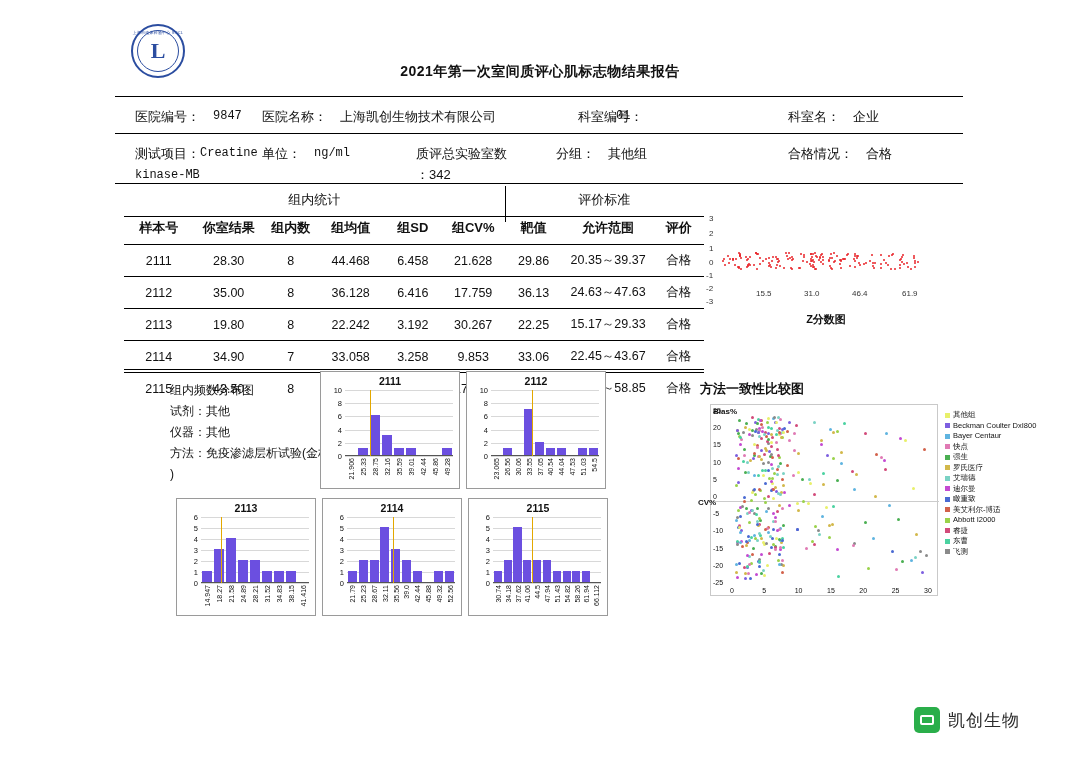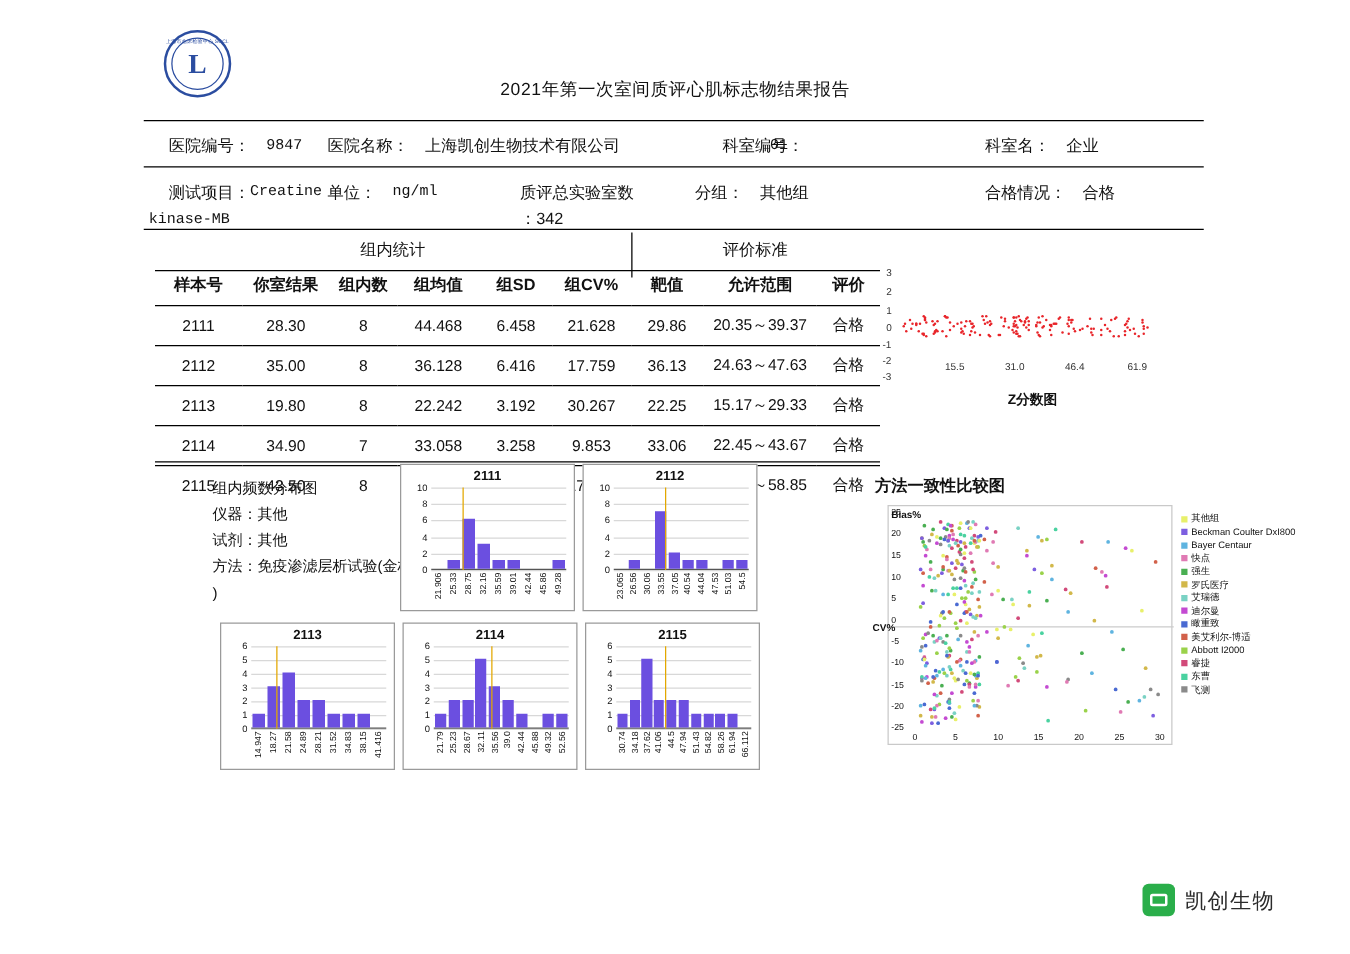--- a/index.html
+++ b/index.html
@@ -29,21 +29,21 @@
     position:absolute;font-size:4px;color:#2b4da0;top:4px;left:50%;transform:translateX(-50%);
     letter-spacing:0.2px;white-space:nowrap;
   }
   .title-main{
     position:absolute;left:0;top:26px;width:1080px;text-align:center;
     font-size:24px;font-weight:bold;letter-spacing:2px;
     font-family:"Liberation Serif","DejaVu Serif",serif;
   }
   .title-sub{
     position:absolute;left:0;top:63px;width:1080px;text-align:center;
-    font-size:14px;font-weight:normal;letter-spacing:0.5px;
+    font-size:14px;font-weight:bold;letter-spacing:0.5px;
   }
   .hr1{position:absolute;left:115px;top:96px;width:848px;height:1px;background:#000;}
   .hr2{position:absolute;left:115px;top:133px;width:848px;height:1px;background:#000;}
   .hr3{position:absolute;left:115px;top:183px;width:848px;height:1px;background:#000;}
 
   
   .info{position:absolute;font-size:13px;white-space:nowrap;}
   .mono{font-family:"Liberation Mono","DejaVu Sans Mono",monospace;font-size:12px;}
 
   
@@ -127,21 +127,21 @@
   <div class="info mono" style="left:213px;top:109px;">9847</div>
   <div class="info" style="left:262px;top:108px;">医院名称：</div>
   <div class="info" style="left:340px;top:108px;">上海凯创生物技术有限公司</div>
   <div class="info" style="left:538px;top:108px;margin-left:40px;">科室编号：</div>
   <div class="info mono" style="left:616px;top:109px;">01</div>
   <div class="info" style="left:788px;top:108px;">科室名：</div>
   <div class="info" style="left:853px;top:108px;">企业</div>
 
   <div class="info" style="left:135px;top:145px;">测试项目：</div>
   <div class="info mono" style="left:200px;top:146px;">Creatine</div>
-  <div class="info mono" style="left:119px;top:168px;">kinase-MB</div>
+  <div class="info mono" style="left:135px;top:168px;">kinase-MB</div>
   <div class="info" style="left:262px;top:145px;">单位：</div>
   <div class="info mono" style="left:314px;top:146px;">ng/ml</div>
   <div class="info" style="left:416px;top:145px;">质评总实验室数</div>
   <div class="info" style="left:416px;top:166px;">：342</div>
   <div class="info" style="left:556px;top:145px;">分组：</div>
   <div class="info" style="left:608px;top:145px;">其他组</div>
   <div class="info" style="left:788px;top:145px;">合格情况：</div>
   <div class="info" style="left:866px;top:145px;">合格</div>
 
   <table class="tbl">
@@ -406,22 +406,22 @@
         <div class="zdot" style="left: 27.7px; top: 44.9px;"></div>
         <div class="zdot" style="left: 96.5px; top: 50.7px;"></div>
         <div class="zdot" style="left: 202.2px; top: 54px;"></div>
         <div class="zdot" style="left: 43.4px; top: 40px;"></div>
         <div class="zdot" style="left: 178.3px; top: 55.9px;"></div>
       </div>
   </div>
 
   <div class="notes">
     <div>组内频数分布图</div>
+    <div>试剂：其他</div>
     <div>仪器：其他</div>
-    <div>试剂：其他</div>
     <div>方法：免疫渗滤层析试验(金标</div>
     <div>)</div>
   </div>
 
   <div class="hist" id="hist-2111" style="left:320px;top:371px;width:140px;height:118px;">
     <div class="ht">2111</div>
     <div class="plot">
         <div class="gl" style="top: 66px;"></div>
         <div class="yt" style="top: 66px;">0</div>
         <div class="gl" style="top: 52.8px;"></div>

